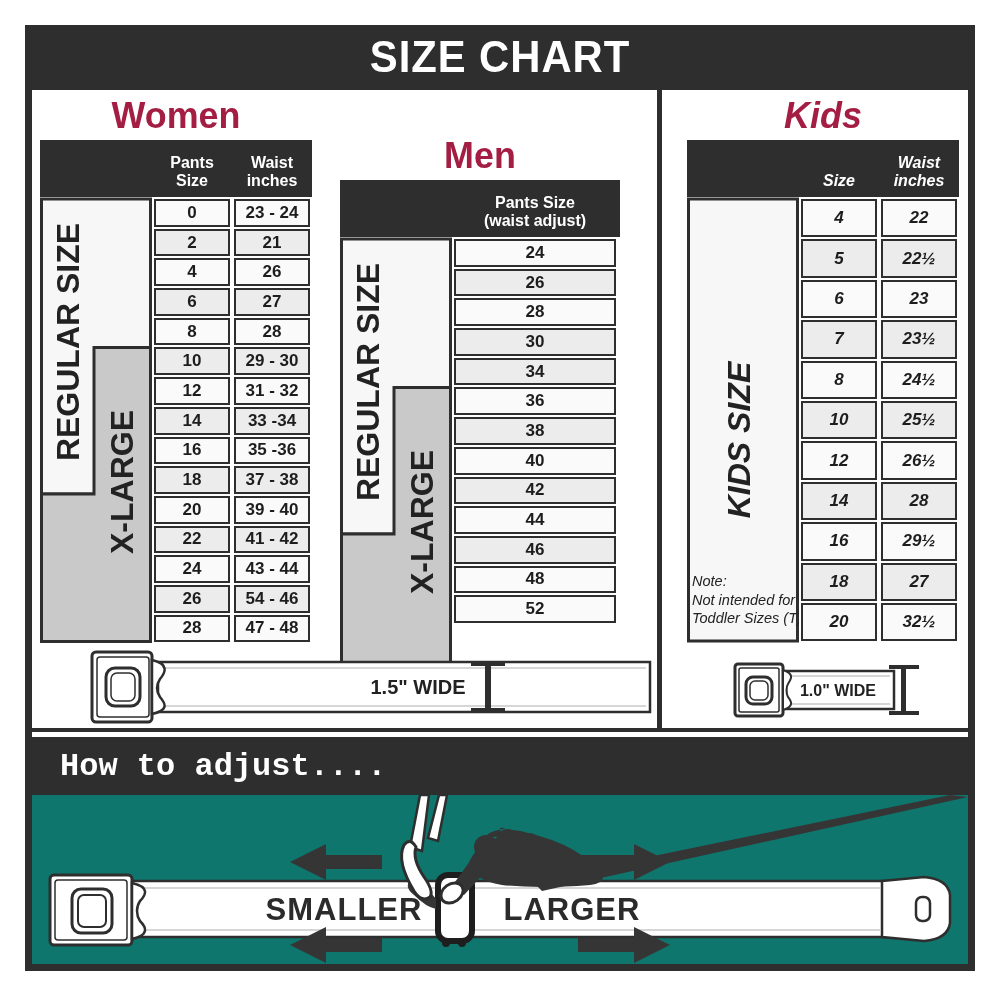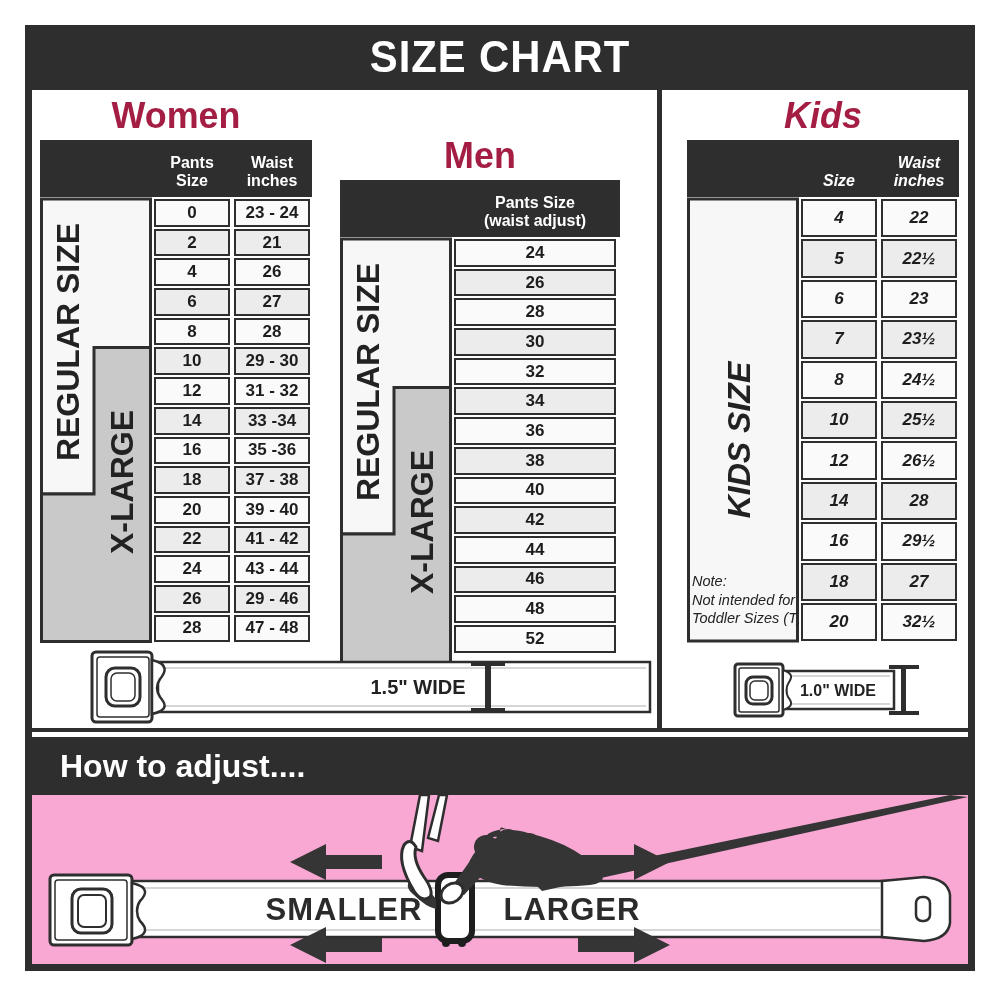--- a/index.html
+++ b/index.html
@@ -46,23 +46,23 @@
   .vlabel{font-family:"Liberation Sans",sans-serif;font-weight:bold;font-size:32px;fill:#222;}
   .notetext{font-family:"Liberation Sans",sans-serif;font-size:14.5px;fill:#222;}
   
   .beltsvg{position:absolute;}
   .lineart{fill:#fff;stroke:var(--dark);}
   .beltlabel{font-family:"Liberation Sans",sans-serif;font-weight:bold;font-size:20px;fill:#222;}
   .beltlabel.small{font-size:16px;}
   .ibeam{fill:var(--dark);}
   .shadeline{stroke:#d6d6d6;stroke-width:2;}
   
-  .banner-adjust{height:58px;background:var(--dark);display:flex;align-items:center;}
+  .banner-adjust{height:58px;background:var(--dark);display:flex;align-items:center;font-family:Liberation Mono, monospace;}
   .banner-adjust span{color:#fff;font-weight:bold;font-size:32px;padding-left:28px;}
-  .illustration{position:relative;height:169px;background:#f9a8d4;}
+  .illustration{position:relative;height:169px;background:#0f766e;}
   .darkfill{fill:#353535;}
   .adjlabel{font-family:"Liberation Sans",sans-serif;font-weight:bold;font-size:31px;fill:#2b2b2b;letter-spacing:1px;}
 </style>
 </head>
 <body>
 
 <div class="page">
   <div class="frame">
 
     <div class="banner-top">
@@ -110,21 +110,21 @@
                 <div class="cell light">35 -36</div>
                 <div class="cell shaded">18</div>
                 <div class="cell shaded">37 - 38</div>
                 <div class="cell light">20</div>
                 <div class="cell light">39 - 40</div>
                 <div class="cell shaded">22</div>
                 <div class="cell shaded">41 - 42</div>
                 <div class="cell light">24</div>
                 <div class="cell light">43 - 44</div>
                 <div class="cell shaded">26</div>
-                <div class="cell shaded">29 - 46</div>
+                <div class="cell shaded">54 - 46</div>
                 <div class="cell light">28</div>
                 <div class="cell light">47 - 48</div>
               </div>
           </div>
         </div>
 
         <div class="sect" style="left:308px;width:280px;margin-top:40px;">
           <h2>Men</h2>
           <div class="sizetable">
             <div class="thead">
@@ -137,21 +137,20 @@
               <rect class="bw" x="1.5" y="59" width="109" height="295"></rect>
               <polygon points="54,207.5 110.5,207.5 110.5,501.5 1.5,501.5 1.5,354 54,354"></polygon>
               <text class="vlabel" x="28" y="202" text-anchor="middle" dominant-baseline="central" transform="rotate(-90 28 202)">REGULAR SIZE</text>
               <text class="vlabel" x="82" y="342" text-anchor="middle" dominant-baseline="central" transform="rotate(-90 82 342)">X-LARGE</text>
             </svg>
             <div class="rows rows-1col" id="men-rows">
                 <div class="cell light">24</div>
                 <div class="cell shaded">26</div>
                 <div class="cell light">28</div>
                 <div class="cell shaded">30</div>
-                <div class="cell light">32</div>
                 <div class="cell shaded">34</div>
                 <div class="cell light">36</div>
                 <div class="cell shaded">38</div>
                 <div class="cell light">40</div>
                 <div class="cell shaded">42</div>
                 <div class="cell light">44</div>
                 <div class="cell shaded">46</div>
                 <div class="cell light">48</div>
                 <div class="cell light">52</div>
               </div>

